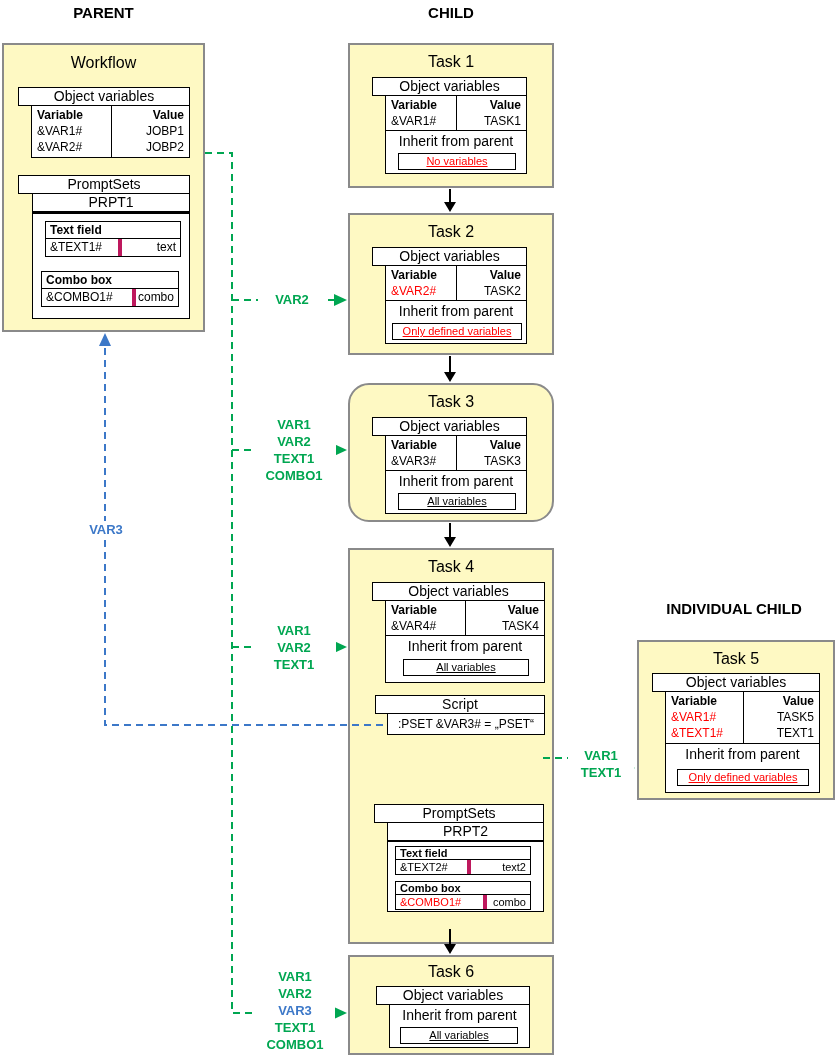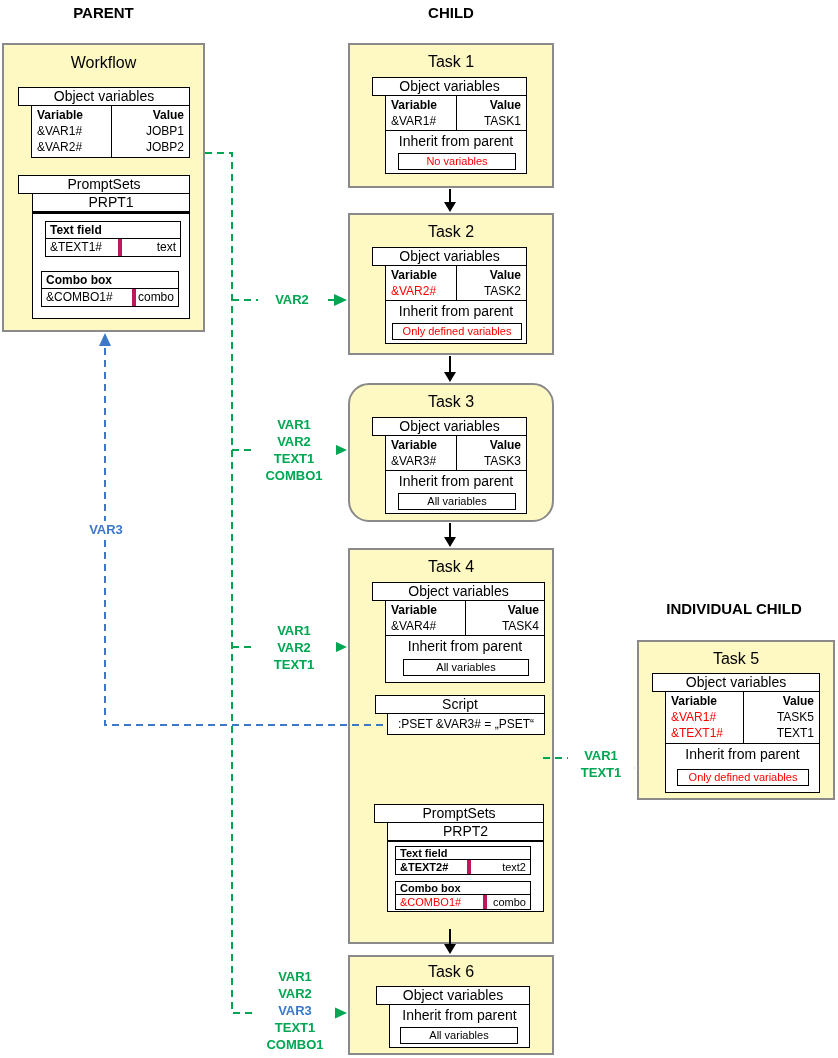--- a/index.html
+++ b/index.html
@@ -14,21 +14,21 @@
     position:absolute; border:1px solid #000; background:#fff; box-sizing:border-box;
     text-align:center; font-size:14px; line-height:17px; height:19px;
   }
   .vtable { position:absolute; border:1px solid #000; background:#fff; box-sizing:border-box; display:flex; font-size:12px; line-height:16px; }
   .vt-l { width:50%; padding:1px 0 1px 5px; box-sizing:border-box; }
   .vt-r { width:50%; border-left:1px solid #000; text-align:right; padding:1px 5px 1px 0; box-sizing:border-box; }
   .bold { font-weight:bold; }
   .red { color:var(--red); }
   .blue { color:var(--blue); }
   .inherit { position:absolute; border:1px solid #000; background:#fff; box-sizing:border-box; text-align:center; font-size:14px; padding-top:2px; }
-  .mode { position:absolute; border:1px solid #000; background:#fff; box-sizing:border-box; text-align:center; font-size:11px; line-height:14px; height:17px; }
+  .mode { position:absolute; border:1px solid #000; background:#fff; box-sizing:border-box; text-align:center; font-size:11px; line-height:14px; height:17px;text-decoration:underline; }
   .fieldlabel { position:absolute; border:1px solid #000; background:#fff; box-sizing:border-box; font-weight:bold; text-align:left; padding-left:4px; }
   .fieldrow { position:absolute; border:1px solid #000; background:#fff; box-sizing:border-box; display:flex; }
   .fr-l { box-sizing:border-box; padding-left:4px; }
   .fr-r { box-sizing:border-box; border-left:4px solid #be185d; text-align:right; padding-right:4px; }
   .psbody { position:absolute; border:1px solid #000; background:#fff; box-sizing:border-box; }
   .arrows { position:absolute; left:0; top:0; z-index:5; pointer-events:none; }
   .g-line { stroke:var(--green); stroke-width:2; fill:none; stroke-dasharray:7,5; }
   .b-line { stroke:var(--blue); stroke-width:2; fill:none; stroke-dasharray:7,5; }
   .k-line { stroke:#000; stroke-width:2; fill:none; }
   .g-fill { fill:var(--green); }
@@ -156,21 +156,21 @@
     <div class="hdrbox" style="left:25px; top:145px; width:170px;">Script</div>
     <div class="fieldrow" style="left:37px; top:163px; width:158px; height:22px; font-size:12px; line-height:20px;">
       <div style="width:100%; text-align:center;">:PSET &amp;VAR3# = „PSET“</div>
     </div>
 
     <div class="hdrbox" style="left:24px; top:254px; width:170px;">PromptSets</div>
     <div class="hdrbox" style="left:37px; top:272px; width:157px;">PRPT2</div>
     <div class="psbody" style="left:37px; top:290px; width:157px; height:72px; border-top:2px solid #000;">
       <div class="fieldlabel" style="left:7px; top:4px; width:136px; height:14px; font-size:11px; line-height:12px;">Text field</div>
       <div class="fieldrow" style="left:7px; top:17px; width:136px; height:16px; font-size:11px; line-height:14px;">
-        <div class="fr-l" style="width:53%;font-weight:bold;">&amp;TEXT2#</div>
+        <div class="fr-l" style="width:53%;">&amp;TEXT2#</div>
         <div class="fr-r" style="width:47%;">text2</div>
       </div>
       <div class="fieldlabel" style="left:7px; top:39px; width:136px; height:14px; font-size:11px; line-height:12px;">Combo box</div>
       <div class="fieldrow" style="left:7px; top:52px; width:136px; height:16px; font-size:11px; line-height:14px;">
         <div class="fr-l red" style="width:65%;">&amp;COMBO1#</div>
         <div class="fr-r" style="width:35%;">combo</div>
       </div>
     </div>
   </div>
 

